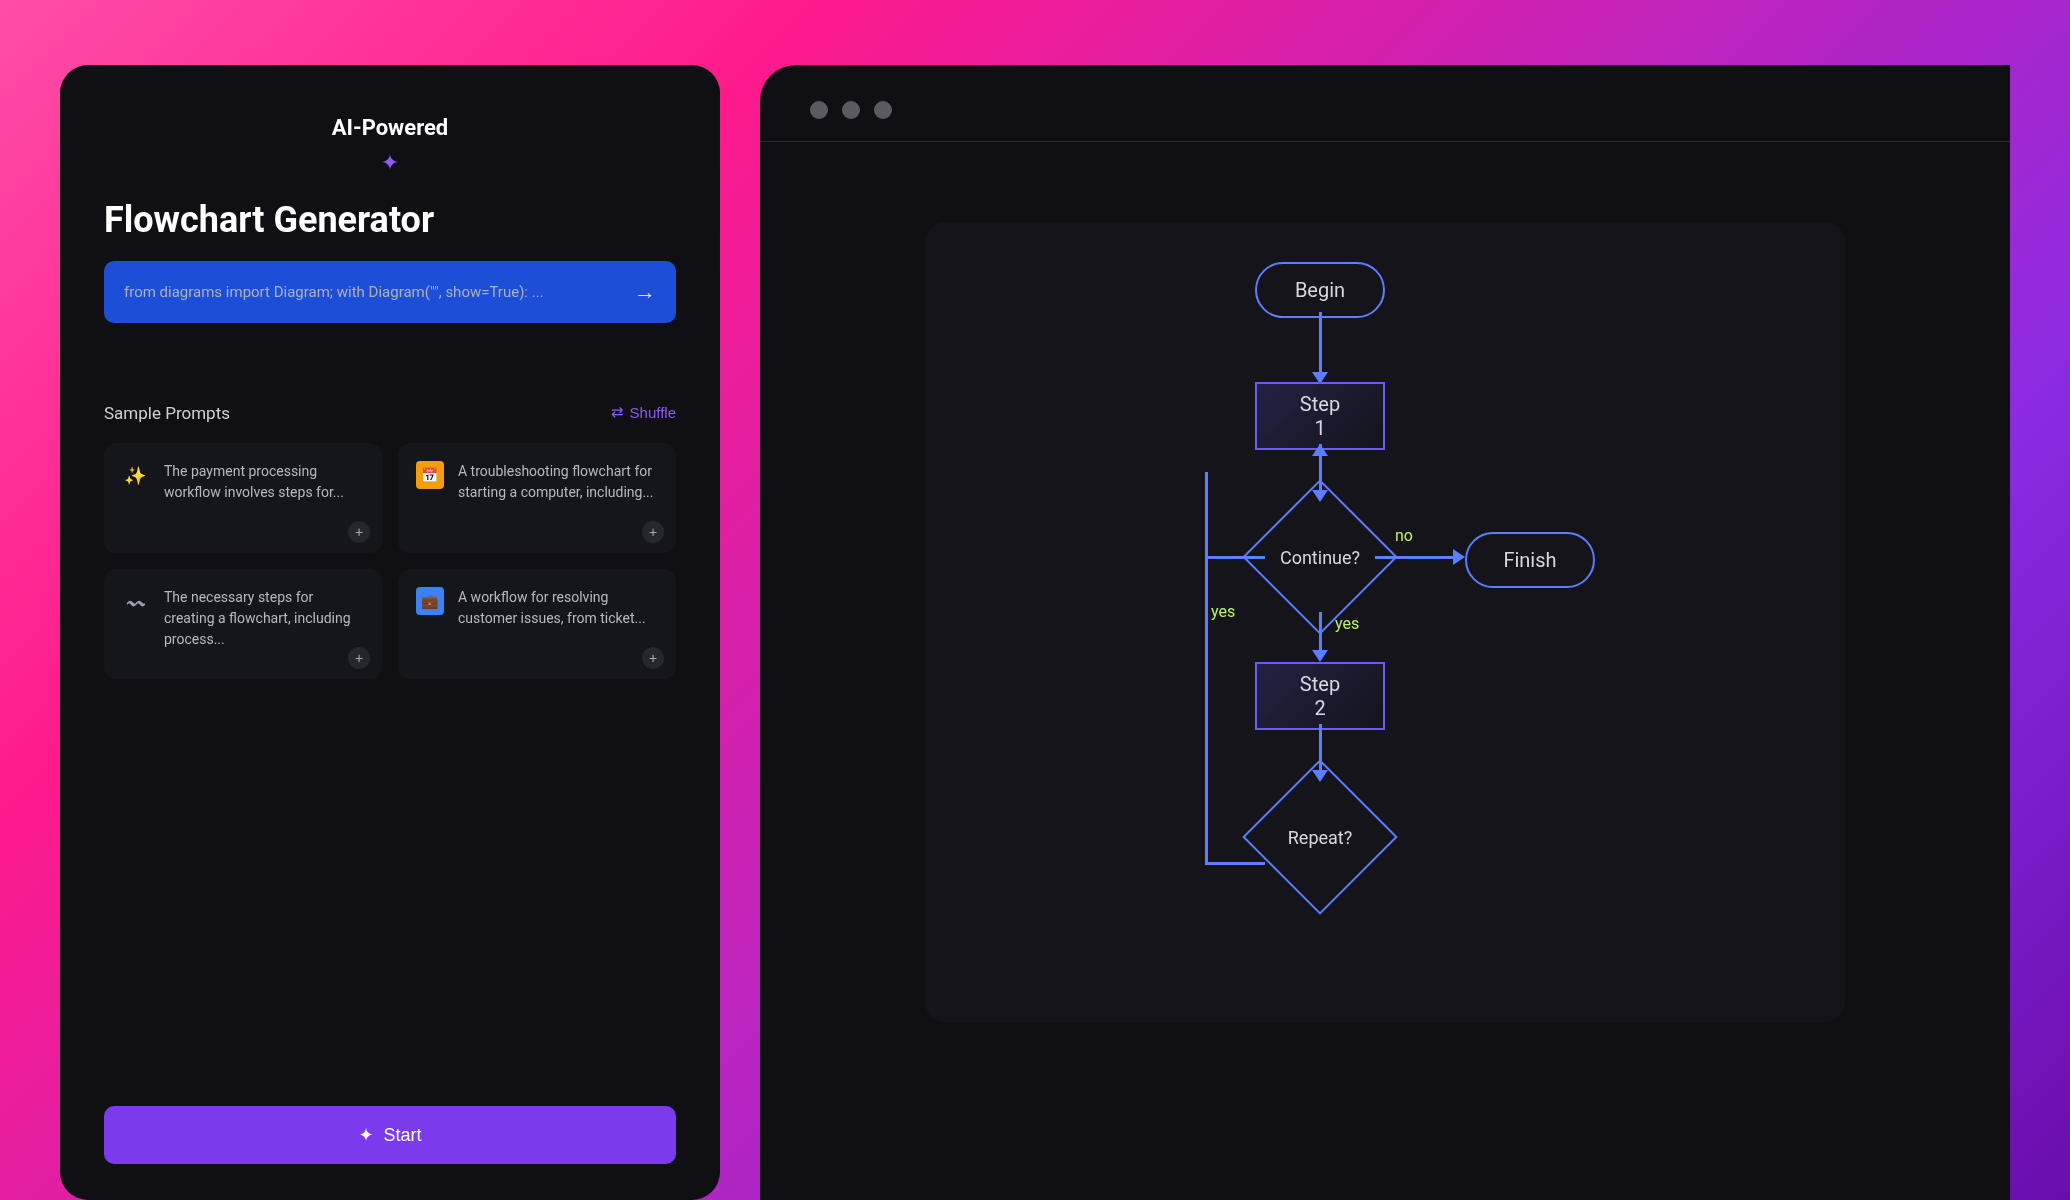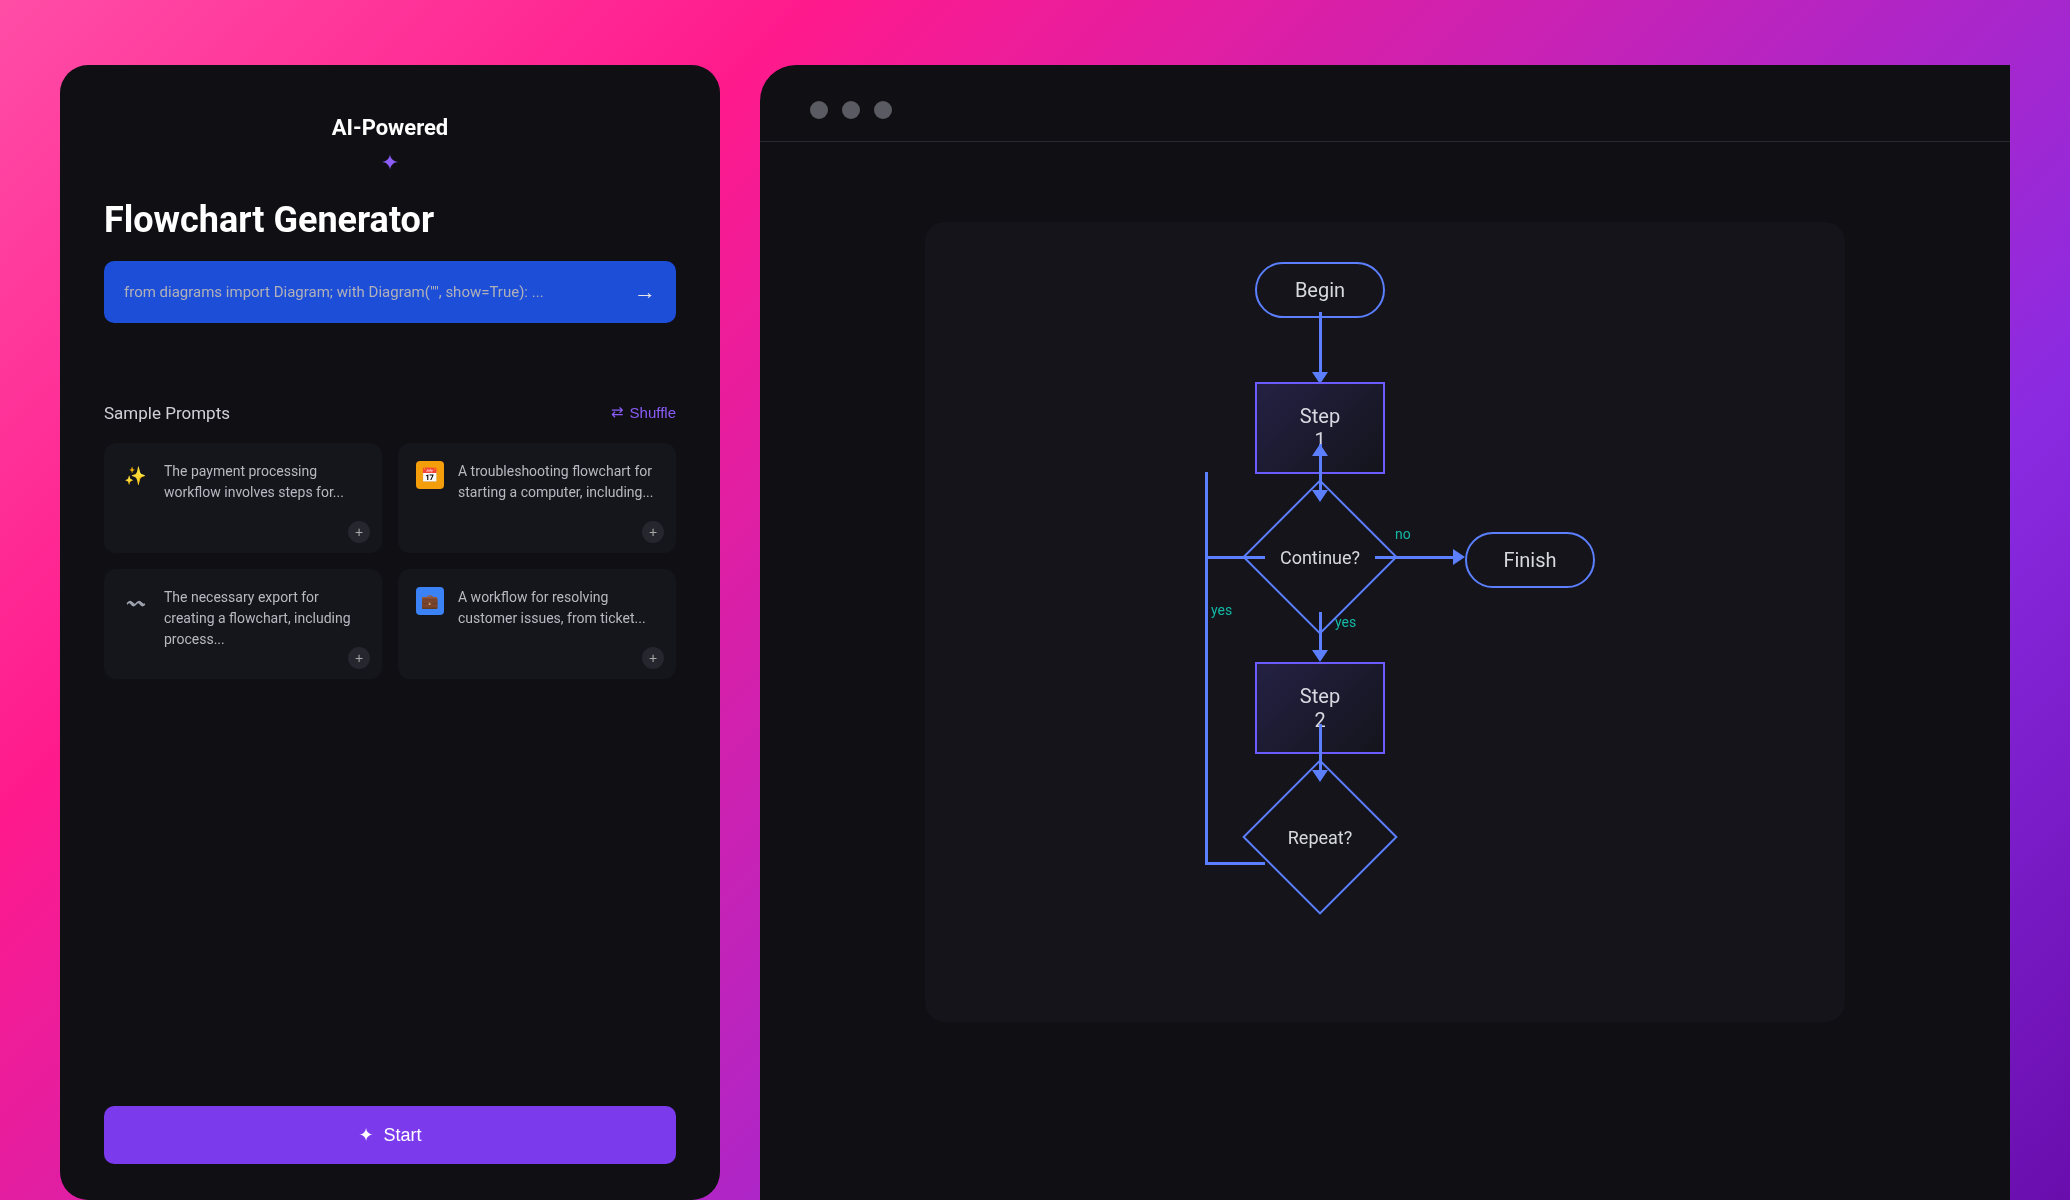--- a/index.html
+++ b/index.html
@@ -115,21 +115,21 @@
 }
 .fc-terminal {
   border: 2px solid #5b7fff;
   border-radius: 999px;
   padding: 14px 30px;
   background: transparent;
 }
 .fc-process {
   border: 2px solid #6b5cff;
   background: linear-gradient(135deg, rgba(107,92,255,0.18), rgba(20,20,30,0.4));
-  padding: 20px 36px;
+  padding: 8px 36px;
 }
 .fc-decision-wrap {
   width: 110px; height: 110px;
 }
 .fc-decision {
   width: 100%; height: 100%;
   transform: rotate(45deg);
   border: 2px solid #5b7fff;
   background: transparent;
 }
@@ -151,21 +151,21 @@
   border-bottom: 8px solid transparent;
   border-left: 12px solid #5b7fff;
   border-right: none;
 }
 .fc-arrowhead.up {
   border-left: 8px solid transparent;
   border-right: 8px solid transparent;
   border-bottom: 12px solid #5b7fff;
   border-top: none;
 }
-.fc-edge-label { position: absolute; color: #14b8a6; font-size: 14px; }
+.fc-edge-label { position: absolute; color: #bef264; font-size: 16px; }
 </style>
 </head>
 <body>
 
 <div class="panel-left">
   <div class="badge-row">
     <span class="badge-text">AI-Powered</span>
     <span class="sparkle-icon">✦</span>
   </div>
   <h1 class="title">Flowchart Generator</h1>
@@ -196,21 +196,21 @@
     <div class="card">
       <div class="card-inner">
         <span class="card-icon cal">📅</span>
         <span class="card-text">A troubleshooting flowchart for starting a computer, including...</span>
       </div>
       <button class="card-plus">+</button>
     </div>
     <div class="card">
       <div class="card-inner">
         <span class="card-icon pulse">〰</span>
-        <span class="card-text">The necessary export for creating a flowchart, including process...</span>
+        <span class="card-text">The necessary steps for creating a flowchart, including process...</span>
       </div>
       <button class="card-plus">+</button>
     </div>
     <div class="card">
       <div class="card-inner">
         <span class="card-icon case">💼</span>
         <span class="card-text">A workflow for resolving customer issues, from ticket...</span>
       </div>
       <button class="card-plus">+</button>
     </div>

